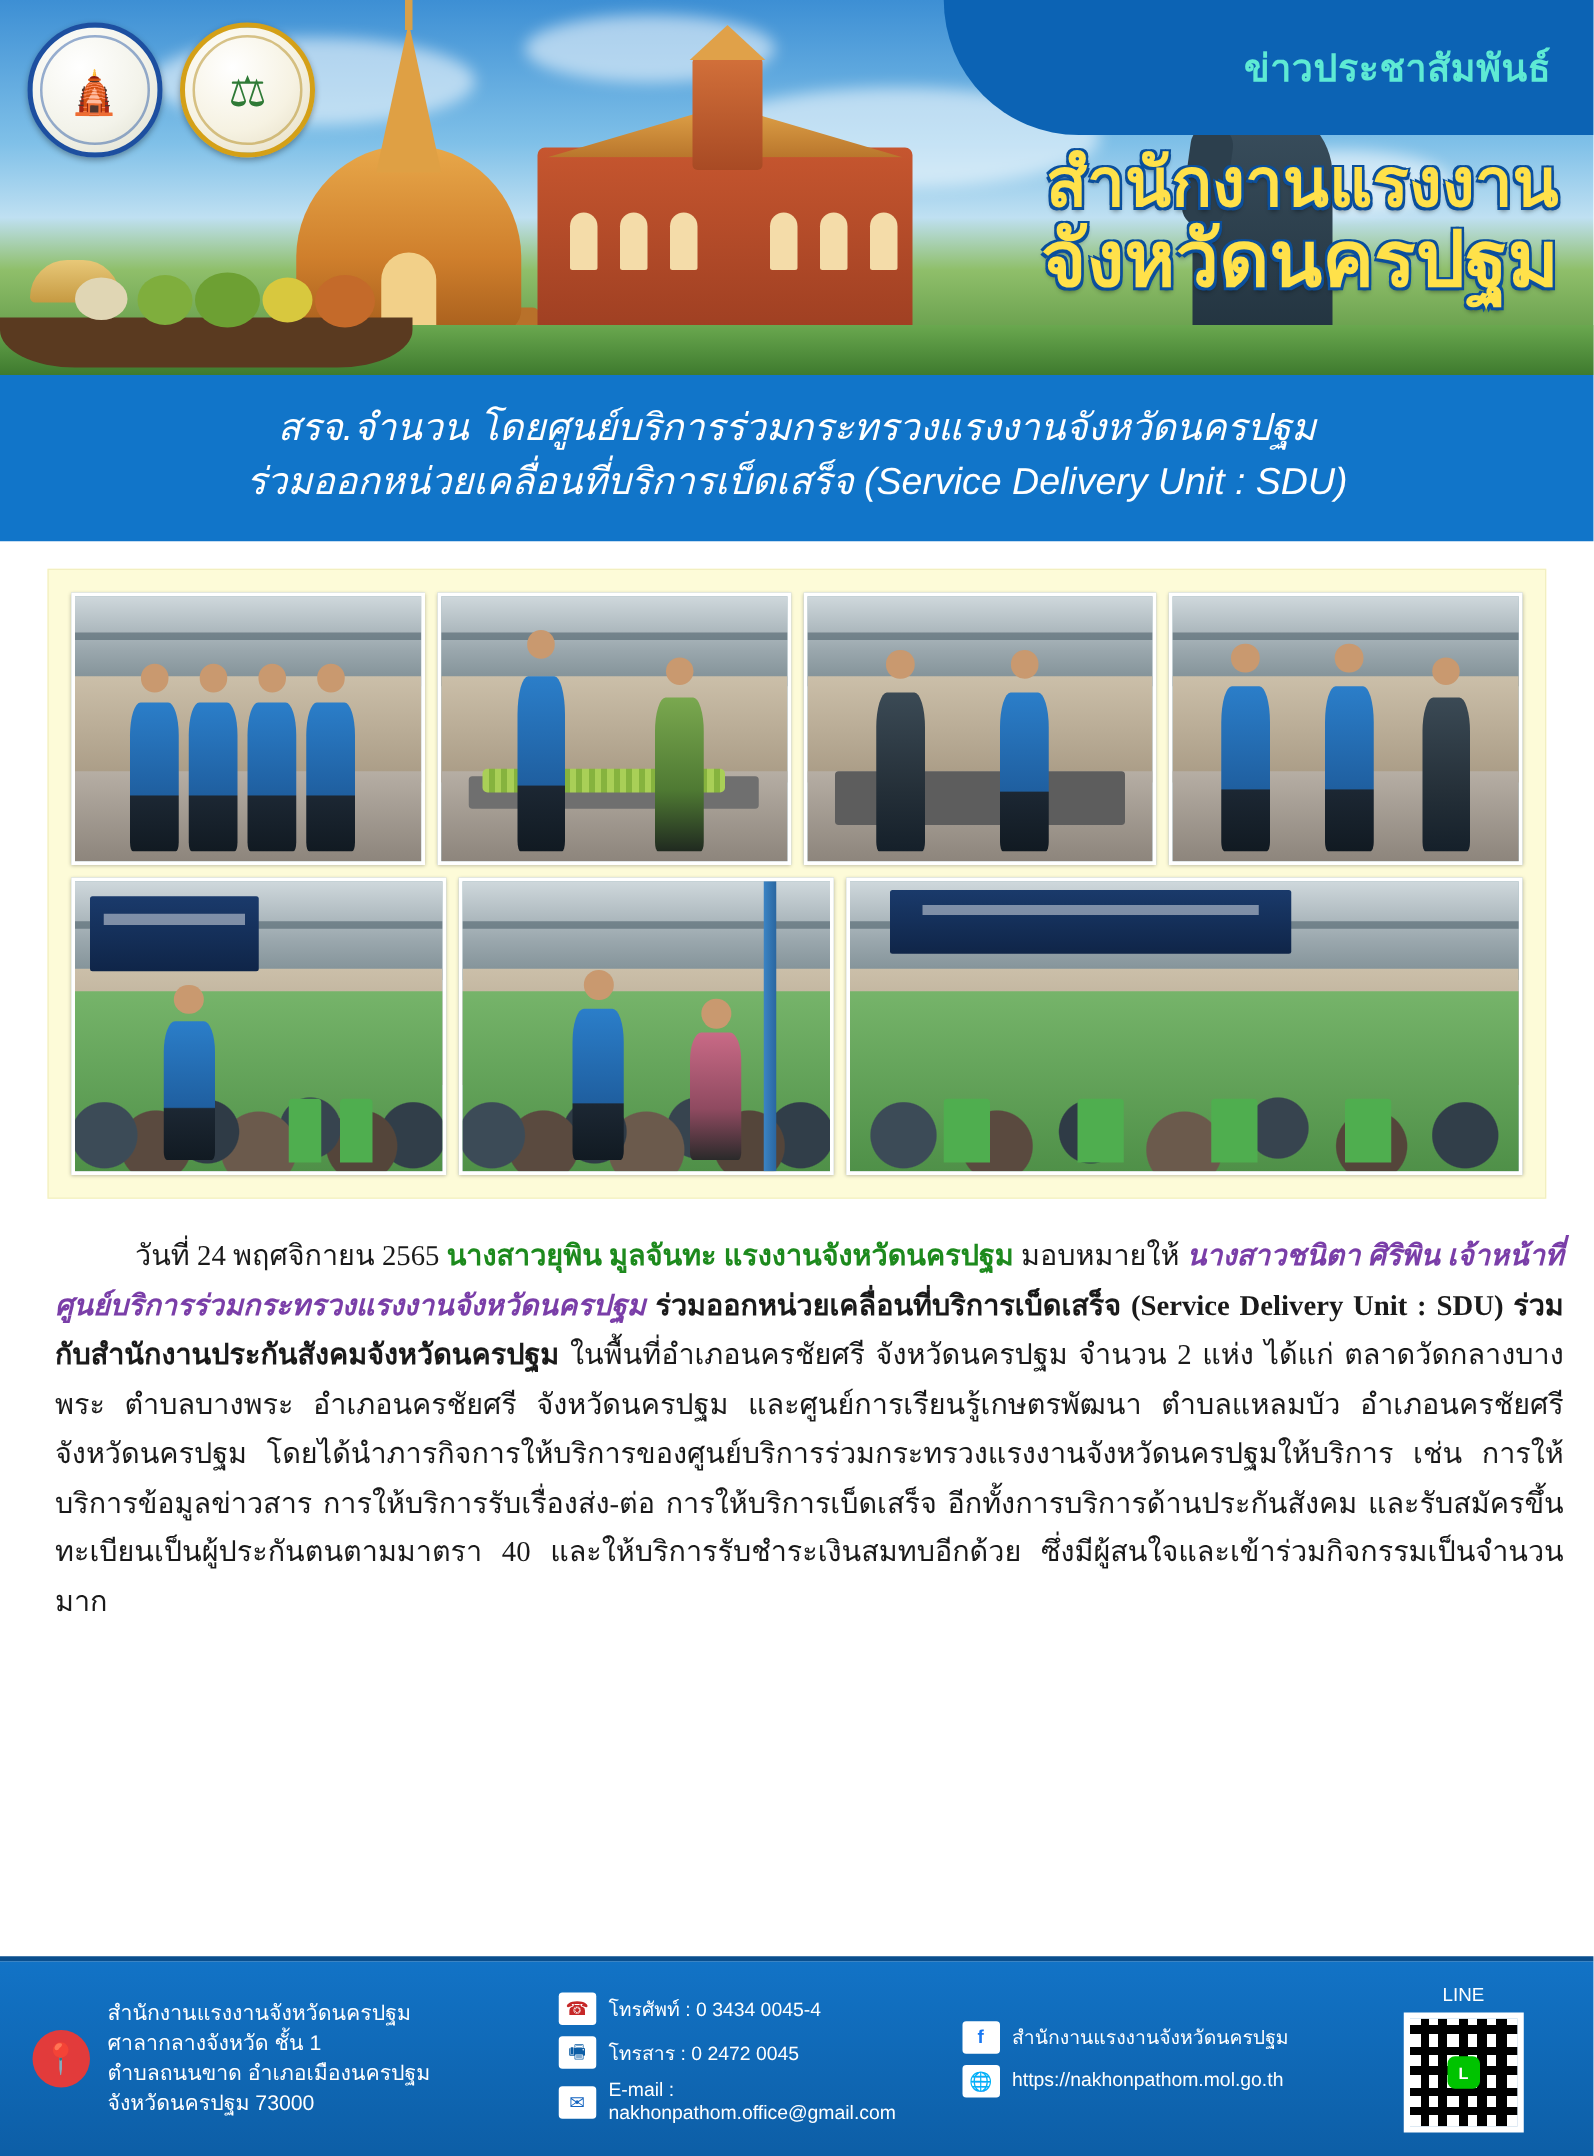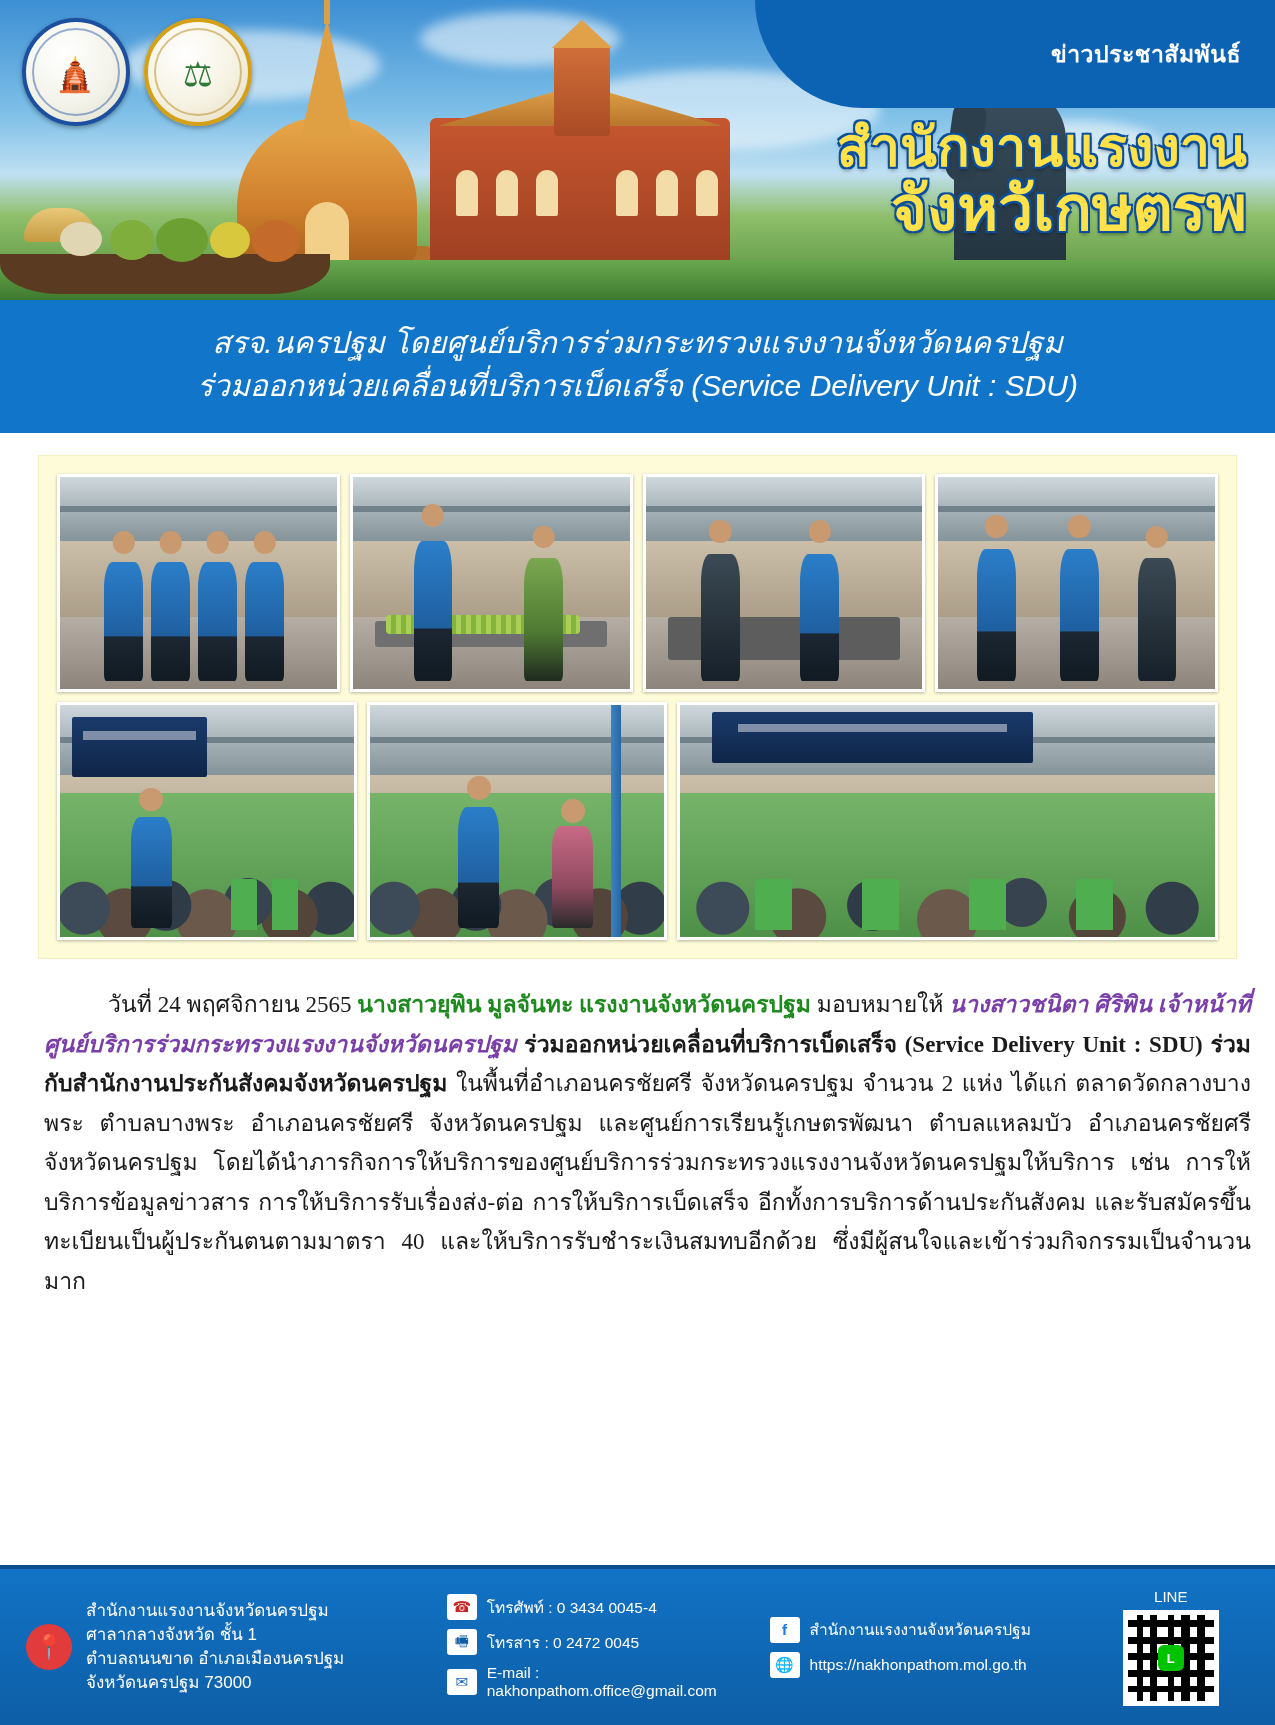--- a/index.html
+++ b/index.html
@@ -39,22 +39,22 @@
   .ribbon {
     position: absolute;
     right: 0; top: 0;
     width: 520px; height: 108px;
     background: #0c63b4;
     border-bottom-left-radius: 120px;
     display: flex; align-items: center; justify-content: flex-end;
     padding-right: 34px;
   }
   .ribbon-text {
-    color: #ffffff;
-    font-size: 23px;
+    color: #5eead4;
+    font-size: 30px;
     font-weight: bold;
     letter-spacing: .5px;
   }
 
   
   .logos { position: absolute; left: 22px; top: 18px; display: flex; gap: 14px; }
   .logo {
     width: 108px; height: 108px; border-radius: 50%;
     background: radial-gradient(circle at 38% 32%, #ffffff 0%, #f3f3ea 55%, #dcdccb 100%);
     border: 4px solid #1d4fa0;
@@ -435,26 +435,26 @@
           <div class="inner">⚖</div>
       </div>
     </div>
 
     <div class="ribbon">
       <span class="ribbon-text">ข่าวประชาสัมพันธ์</span>
     </div>
 
     <div class="banner-title">
       <span class="l1">สำนักงานแรงงาน</span>
-      <span class="l2">จังหวัเกษตรพ</span>
+      <span class="l2">จังหวัดนครปฐม</span>
     </div>
   </div>
 
   <div class="subtitle-bar">
-    <div>สรจ.นครปฐม โดยศูนย์บริการร่วมกระทรวงแรงงานจังหวัดนครปฐม</div>
+    <div>สรจ.จำนวน โดยศูนย์บริการร่วมกระทรวงแรงงานจังหวัดนครปฐม</div>
     <div>ร่วมออกหน่วยเคลื่อนที่บริการเบ็ดเสร็จ (Service Delivery Unit : SDU)</div>
   </div>
 
   <div class="photos">
 
     <div class="row r1">
       <div class="ph p1">
         <div class="scene-roof"></div>
           <div class="scene-mid"></div>
           <div class="scene-floor"></div>

